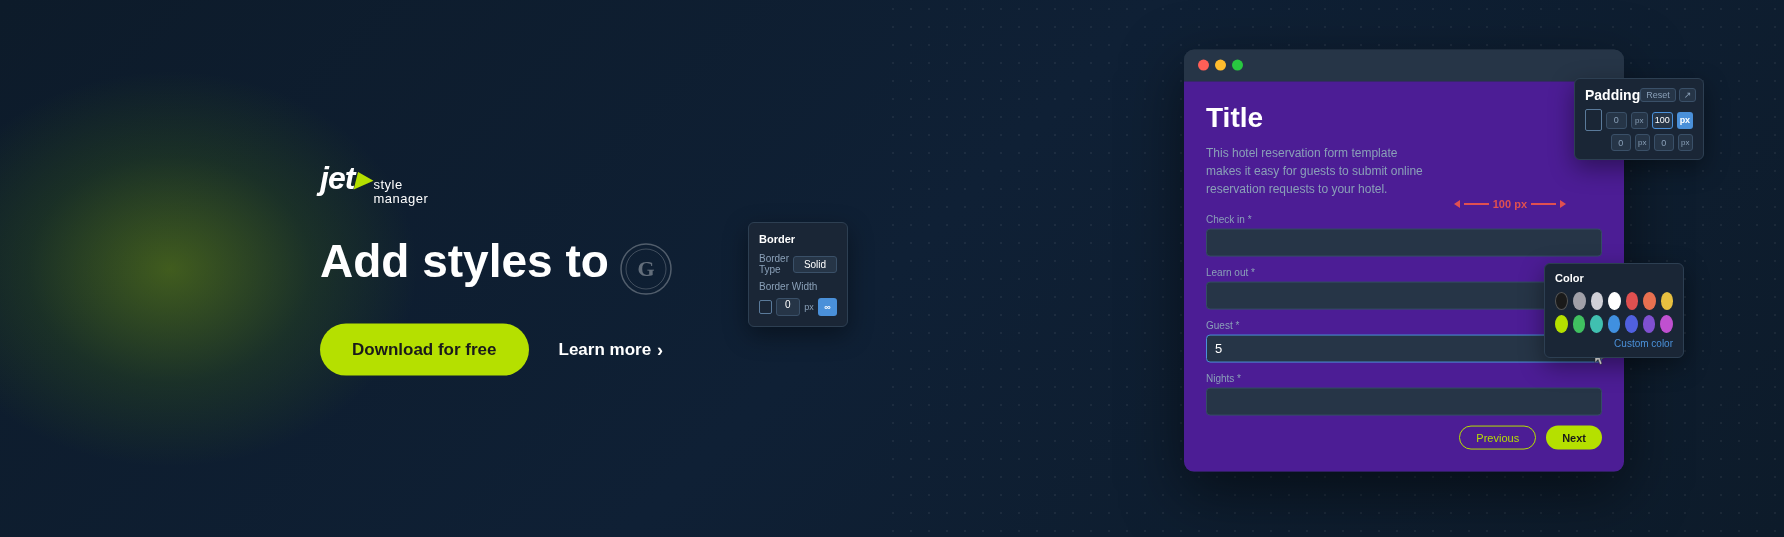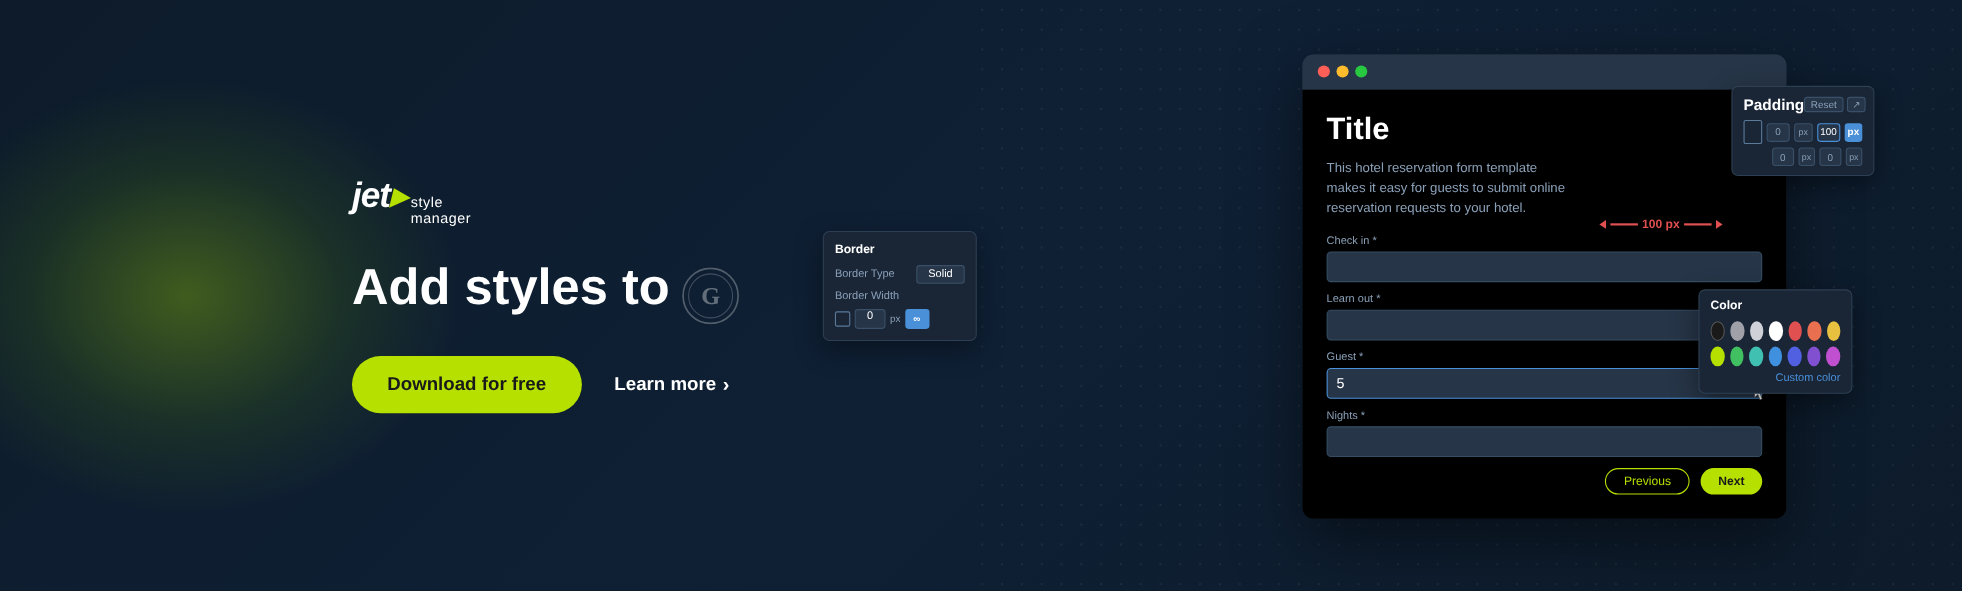--- a/index.html
+++ b/index.html
@@ -175,21 +175,21 @@
       height: 11px;
       border-radius: 50%;
     }
 
     .browser-dot-red { background: #ff5f57; }
     .browser-dot-yellow { background: #ffbd2e; }
     .browser-dot-green { background: #28c840; }
 
     .browser-body {
       padding: 20px 22px 22px;
-      background: #000000;
+      background: #4c1d95;
       border-radius: 0 0 10px 10px;
     }
 
     .page-title {
       font-size: 28px;
       font-weight: 800;
       color: #ffffff;
       margin-bottom: 10px;
     }
 
@@ -274,22 +274,22 @@
       padding: 5px 16px;
       font-size: 11px;
       font-weight: 700;
       cursor: pointer;
     }
 
     
     .border-panel {
       position: absolute;
       left: 748px;
-      top: 210px;
-      width: 140px;
+      top: 222px;
+      width: 100px;
       background: #1a2636;
       border: 1px solid #2d3f52;
       border-radius: 6px;
       padding: 10px;
       box-shadow: 0 8px 24px rgba(0,0,0,0.4);
     }
 
     .panel-title {
       font-size: 11px;
       font-weight: 700;

